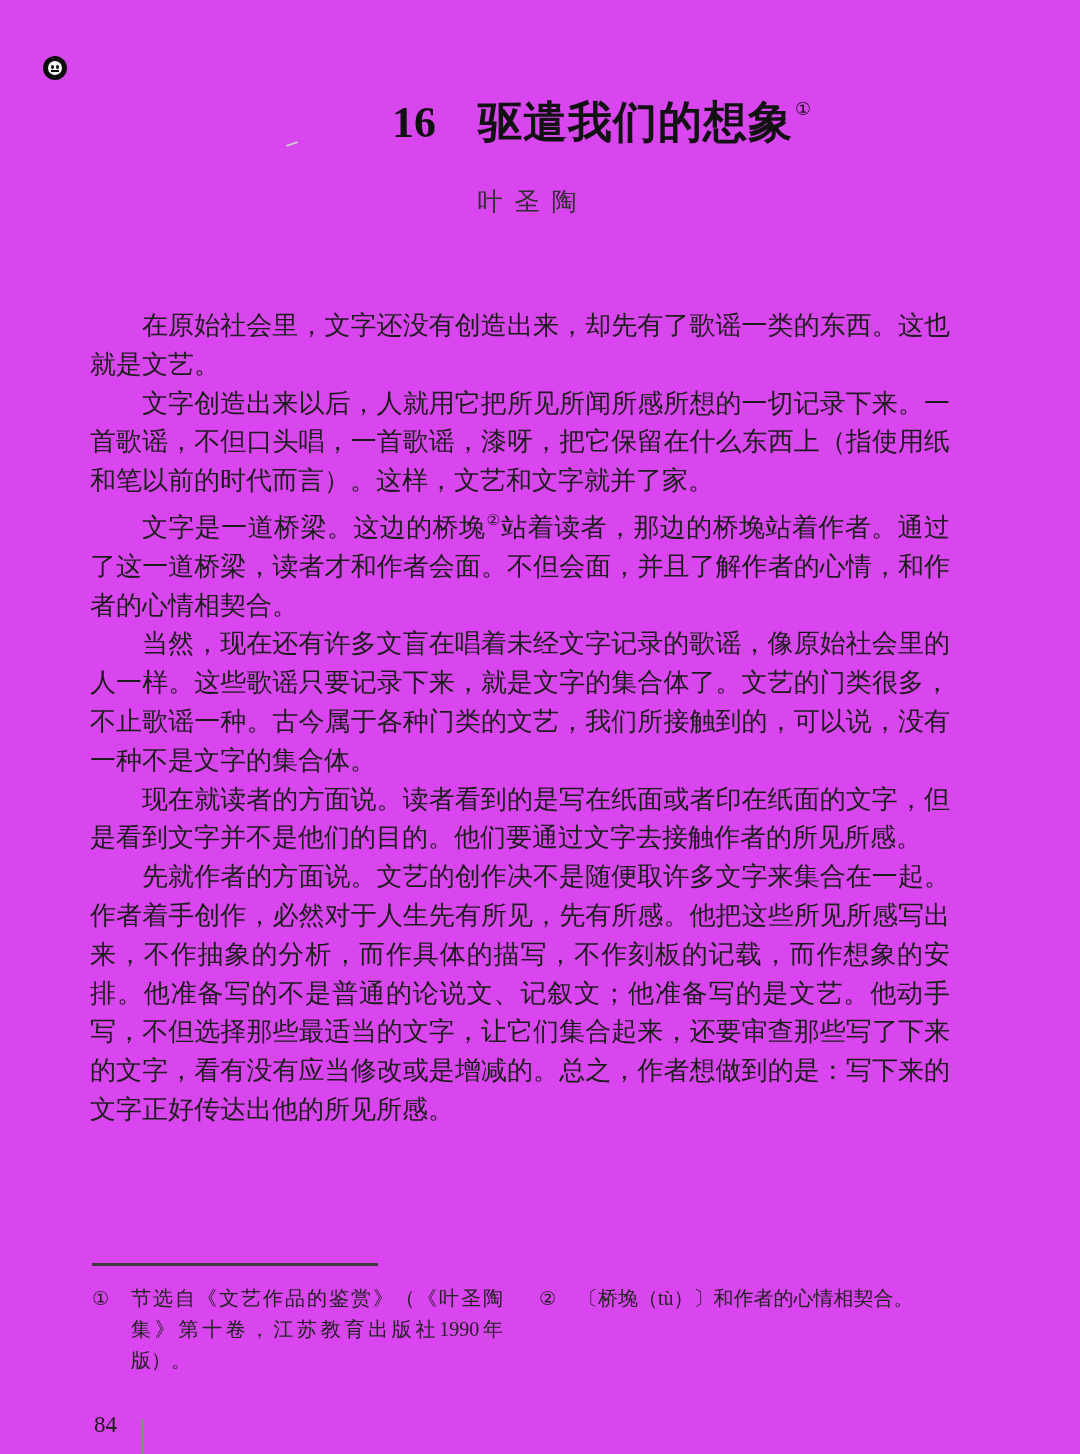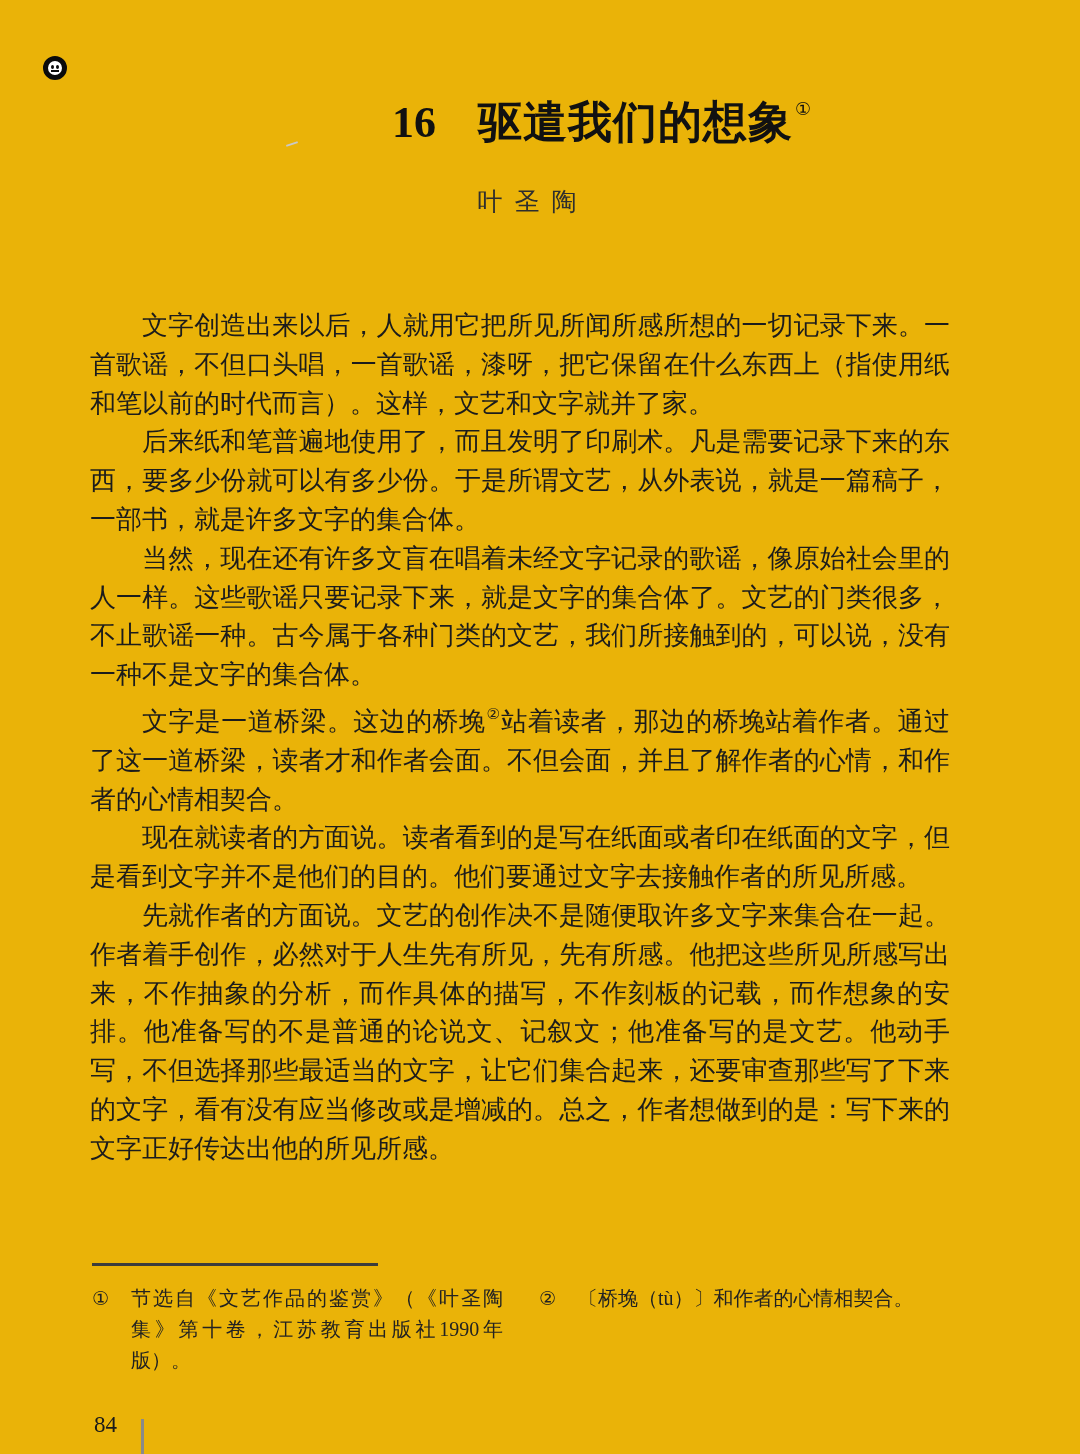--- a/index.html
+++ b/index.html
@@ -1,20 +1,20 @@
 <!DOCTYPE html>
 <html lang="zh"><head>
 <meta charset="utf-8">
 <style>
   html,body { margin:0; padding:0; background:#e8e8e8; }
   .page {
     position:relative;
     width:1080px; height:1454px;
     margin:0 auto;
-    background:#eab308;
+    background:#d946ef;
     color:#1d1d1d;
     font-family:"Liberation Serif","DejaVu Serif",serif;
     overflow:hidden;
   }
 
   
   .smiley {
     position:absolute; left:43px; top:56px;
     width:24px; height:24px;
     border:5px solid #0b0b0b; border-radius:50%;
@@ -124,24 +124,24 @@
     <span class="mouth"></span>
   </div>
 
   <div class="scratch"></div>
 
   <h1 class="title"><span class="lesson-no">16</span><span>驱遣我们的想象</span><sup class="title-sup">①</sup></h1>
 
   <div class="author">叶圣陶</div>
 
   <main class="body-text">
+    <p>在原始社会里，文字还没有创造出来，却先有了歌谣一类的东西。这也就是文艺。</p>
     <p>文字创造出来以后，人就用它把所见所闻所感所想的一切记录下来。一首歌谣，不但口头唱，一首歌谣，漆呀，把它保留在什么东西上（指使用纸和笔以前的时代而言）。这样，文艺和文字就并了家。</p>
-    <p>后来纸和笔普遍地使用了，而且发明了印刷术。凡是需要记录下来的东西，要多少份就可以有多少份。于是所谓文艺，从外表说，就是一篇稿子，一部书，就是许多文字的集合体。</p>
+    <p><span>文字是一道桥梁。这边的桥堍</span><sup class="note-ref">②</sup><span>站着读者，那边的桥堍站着作者。通过了这一道桥梁，读者才和作者会面。不但会面，并且了解作者的心情，和作者的心情相契合。</span></p>
     <p>当然，现在还有许多文盲在唱着未经文字记录的歌谣，像原始社会里的人一样。这些歌谣只要记录下来，就是文字的集合体了。文艺的门类很多，不止歌谣一种。古今属于各种门类的文艺，我们所接触到的，可以说，没有一种不是文字的集合体。</p>
-    <p><span>文字是一道桥梁。这边的桥堍</span><sup class="note-ref">②</sup><span>站着读者，那边的桥堍站着作者。通过了这一道桥梁，读者才和作者会面。不但会面，并且了解作者的心情，和作者的心情相契合。</span></p>
     <p>现在就读者的方面说。读者看到的是写在纸面或者印在纸面的文字，但是看到文字并不是他们的目的。他们要通过文字去接触作者的所见所感。</p>
     <p>先就作者的方面说。文艺的创作决不是随便取许多文字来集合在一起。作者着手创作，必然对于人生先有所见，先有所感。他把这些所见所感写出来，不作抽象的分析，而作具体的描写，不作刻板的记载，而作想象的安排。他准备写的不是普通的论说文、记叙文；他准备写的是文艺。他动手写，不但选择那些最适当的文字，让它们集合起来，还要审查那些写了下来的文字，看有没有应当修改或是增减的。总之，作者想做到的是：写下来的文字正好传达出他的所见所感。</p>
   </main>
 
   <div class="fn-rule"></div>
 
   <div class="footnotes">
     <div class="fn fn-left">
       <span class="fn-marker">①</span>
       <span class="fn-text">节选自《文艺作品的鉴赏》（《叶圣陶集》第十卷，江苏教育出版社1990年版）。</span>

